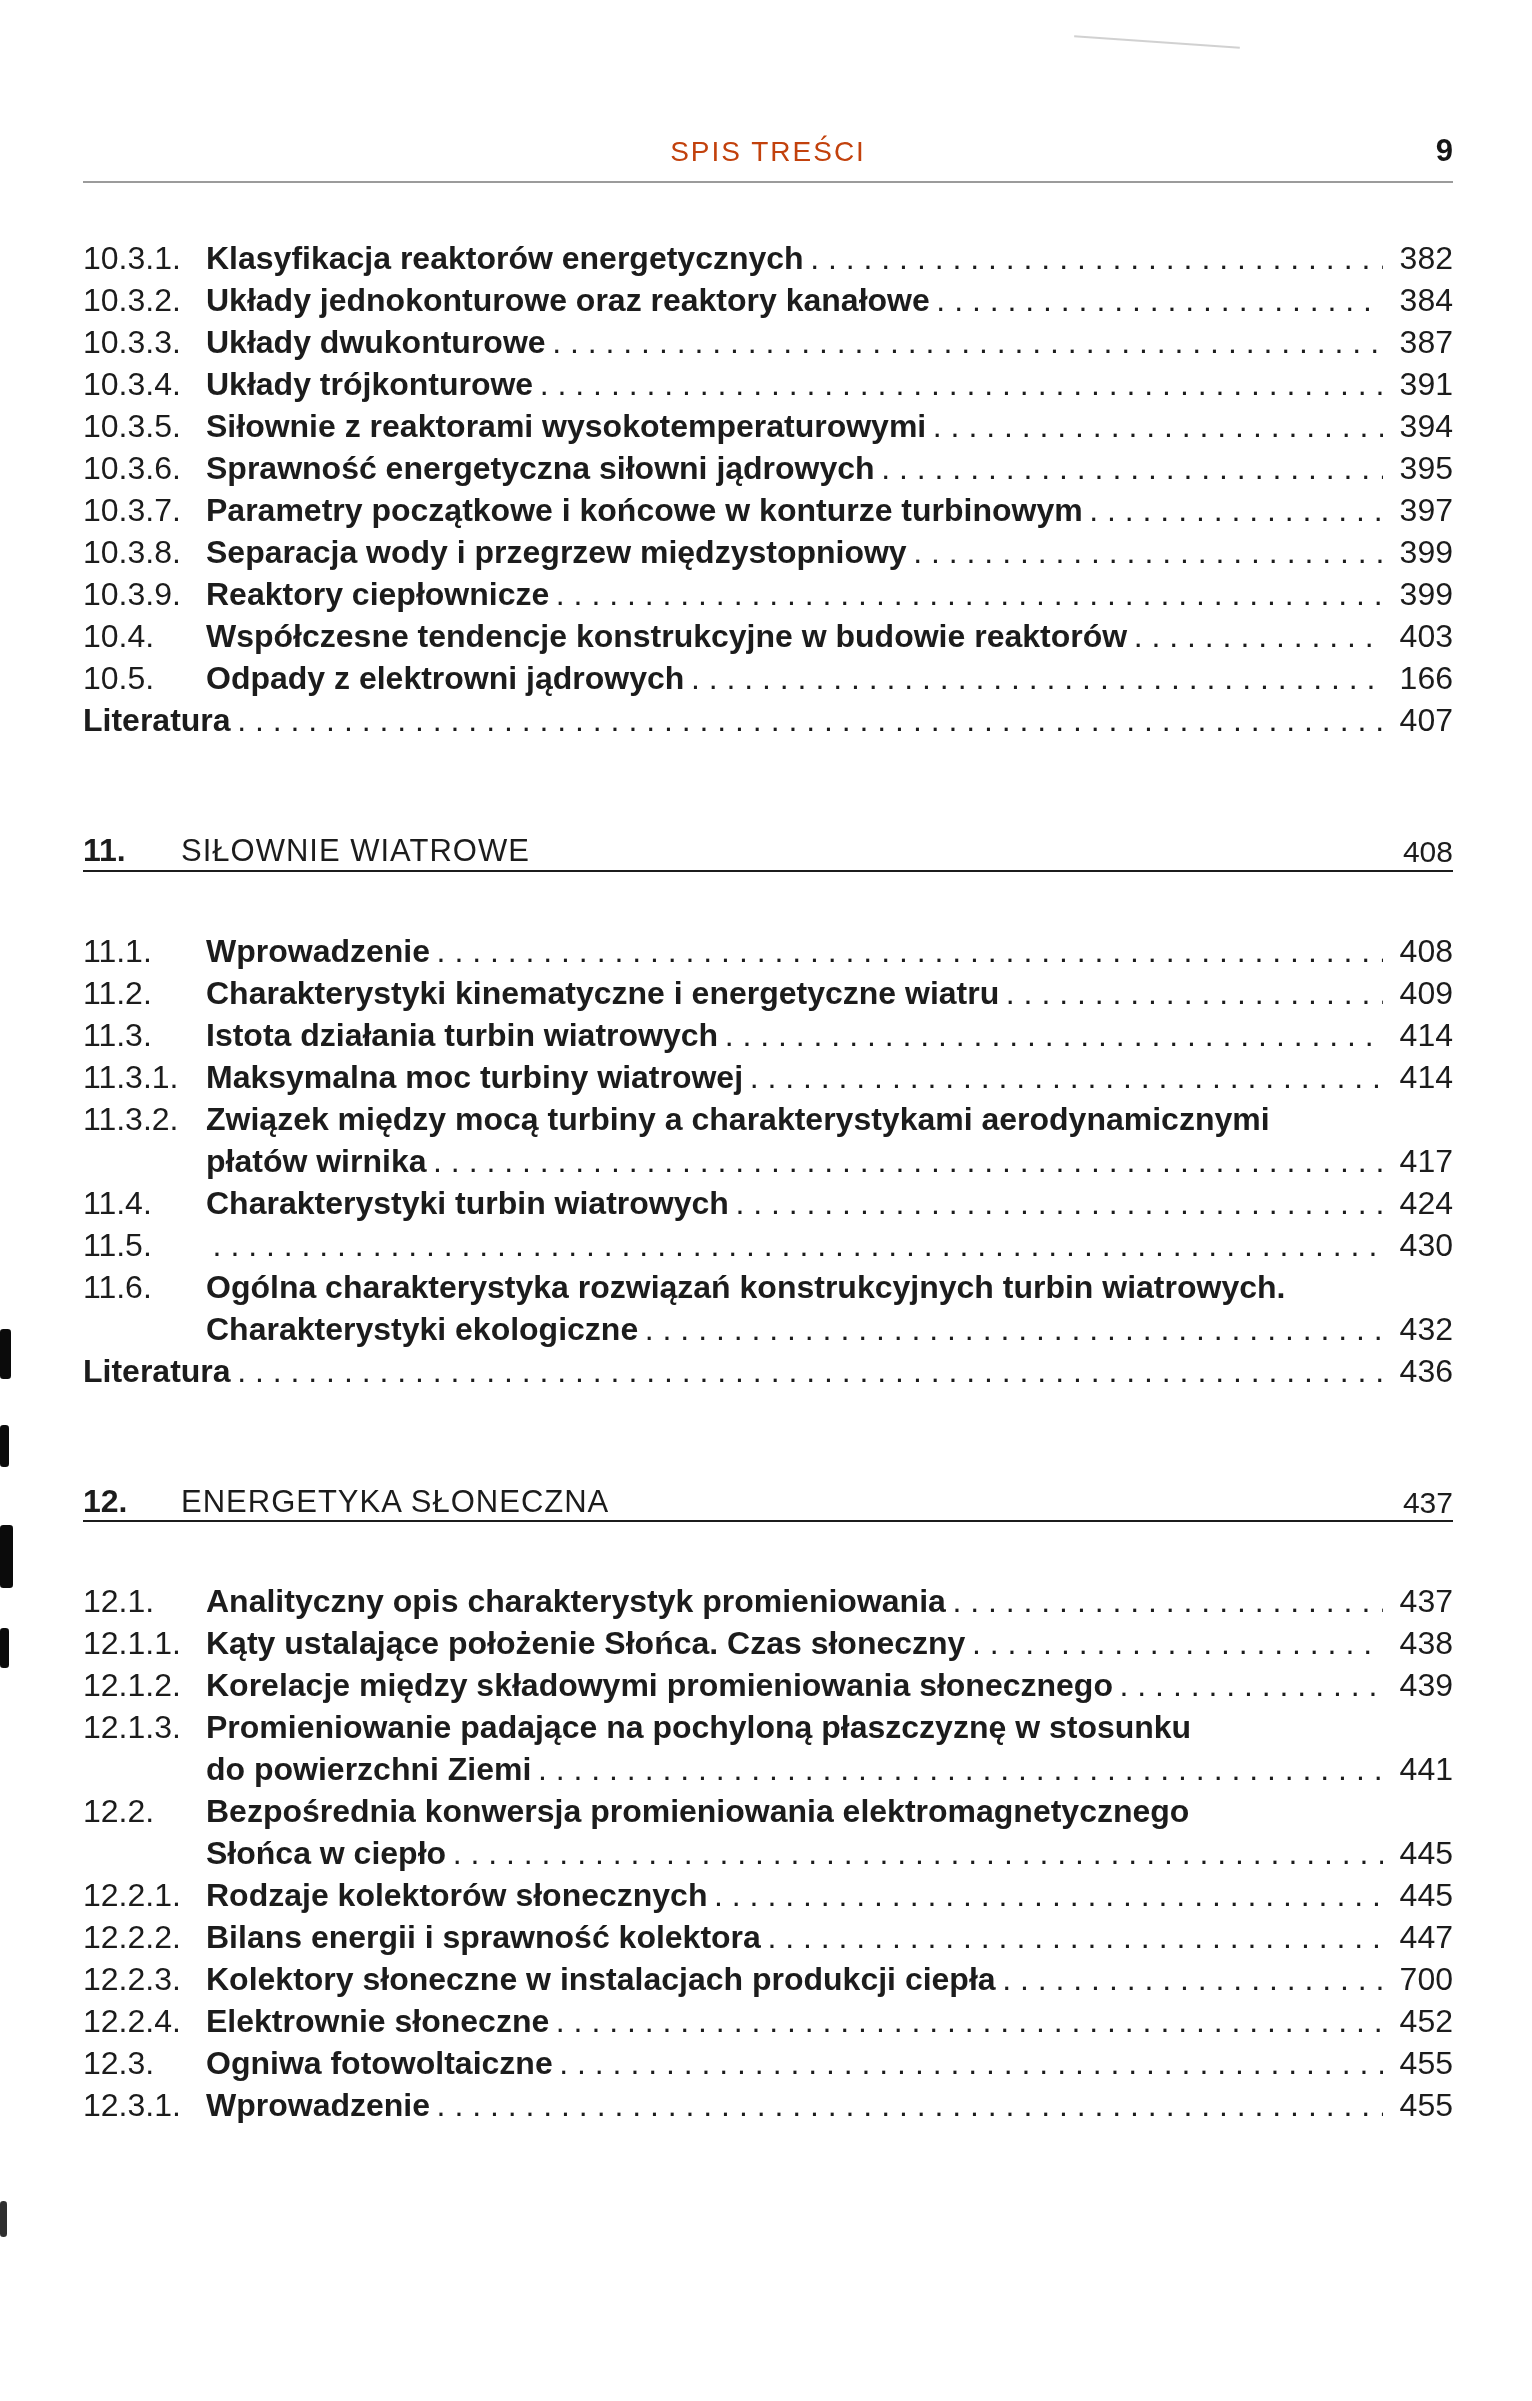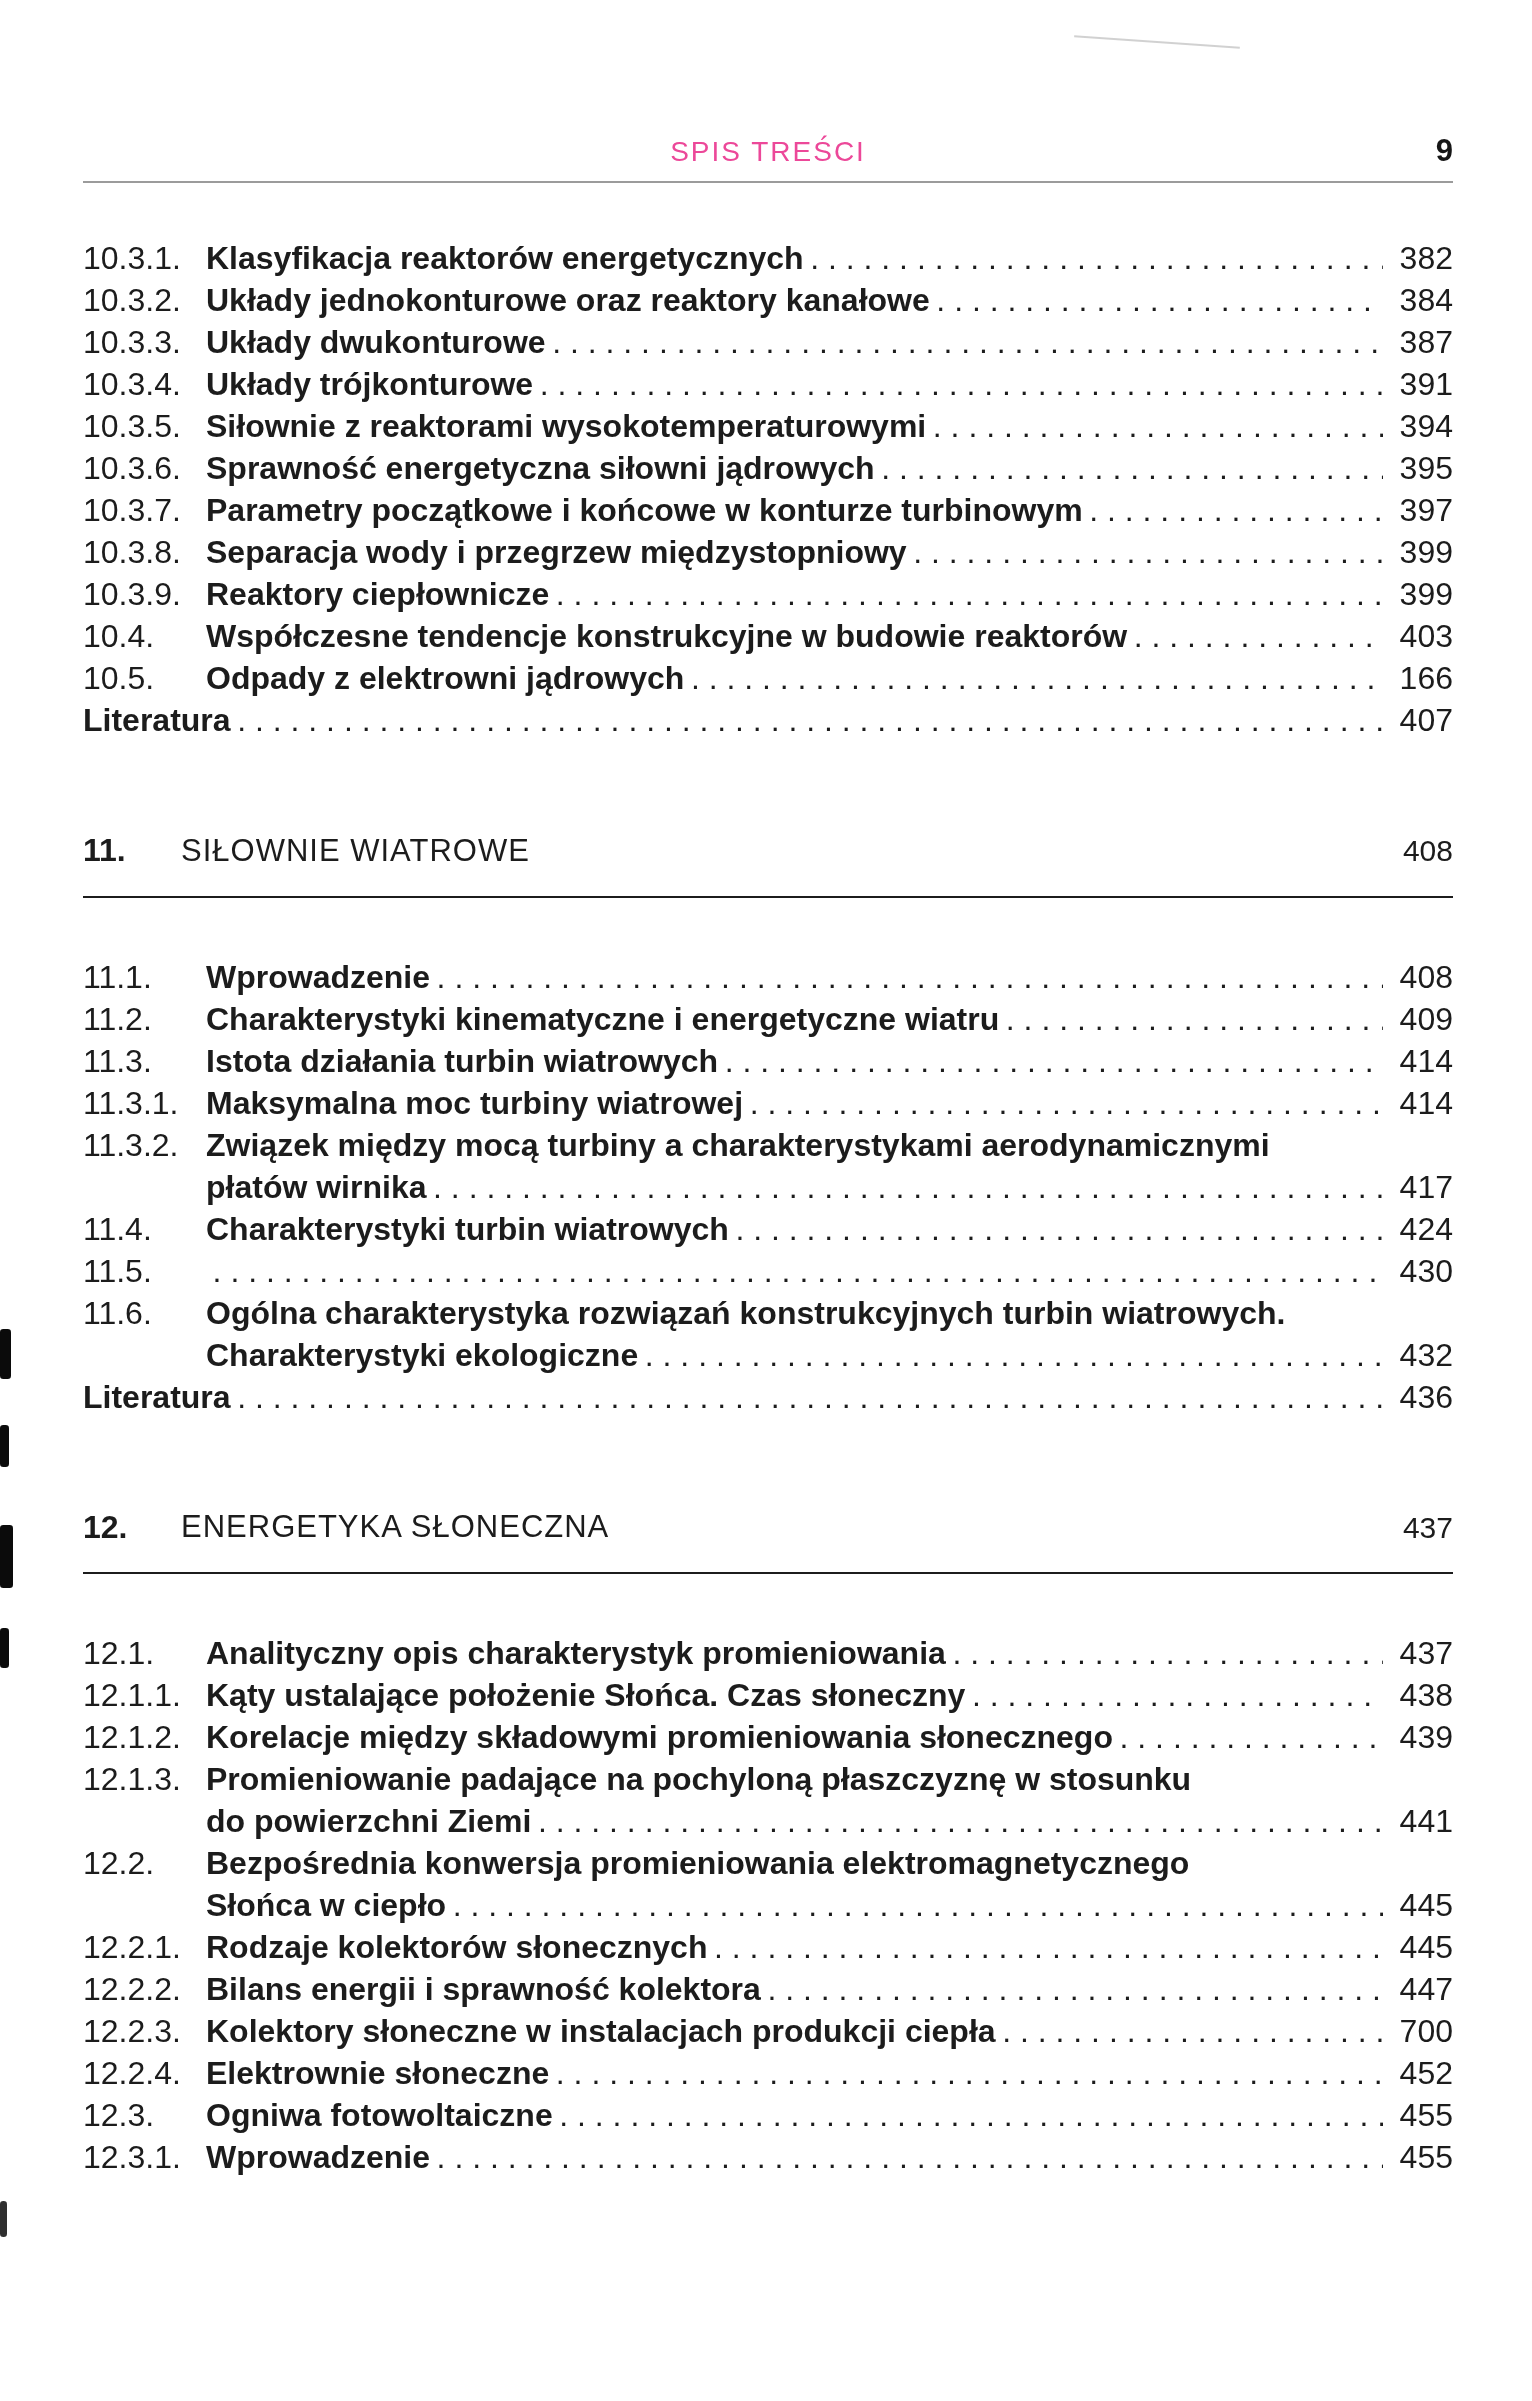--- a/index.html
+++ b/index.html
@@ -26,21 +26,21 @@
     display:flex;
     align-items:baseline;
     border-bottom:2px solid var(--rule-light);
     padding-bottom:12px;
   }
   .ph-spacer{flex:1 1 0;}
   .ph-right{text-align:right;}
   .ph-title{
     font-size:28px;
     letter-spacing:2px;
-    color:#ec4899;
+    color:#c2410c;
   }
   .ph-page{
     font-size:31px;
     font-weight:bold;
     color:#161616;
   }
 
   
   .toc-body{margin-top:54px;}
 
@@ -70,23 +70,23 @@
   }
   .pg{
     flex:0 0 61px;
     width:61px;
     text-align:right;
   }
 
   
   .chapter{
     display:flex;
-    align-items:center;
+    align-items:flex-end;
     border-bottom:2.7px solid var(--rule-dark);
-    padding-bottom:28px;
+    padding-bottom:2px;
     margin:93px 0 58px 0;
     line-height:1.05;
   }
   .ch-num{
     flex:0 0 98px;
     width:98px;
     font-size:32px;
     font-weight:bold;
   }
   .ch-title{

